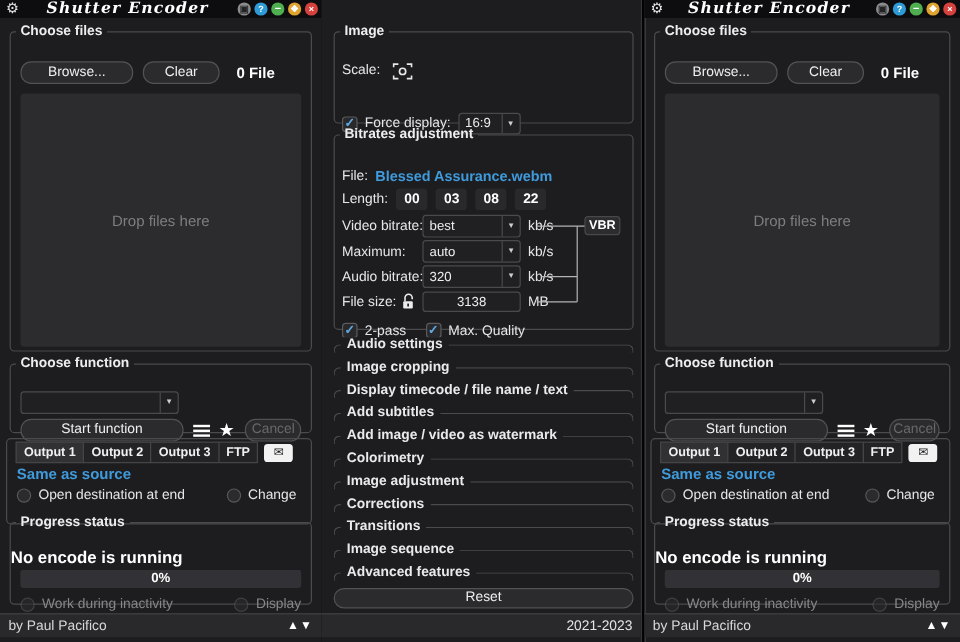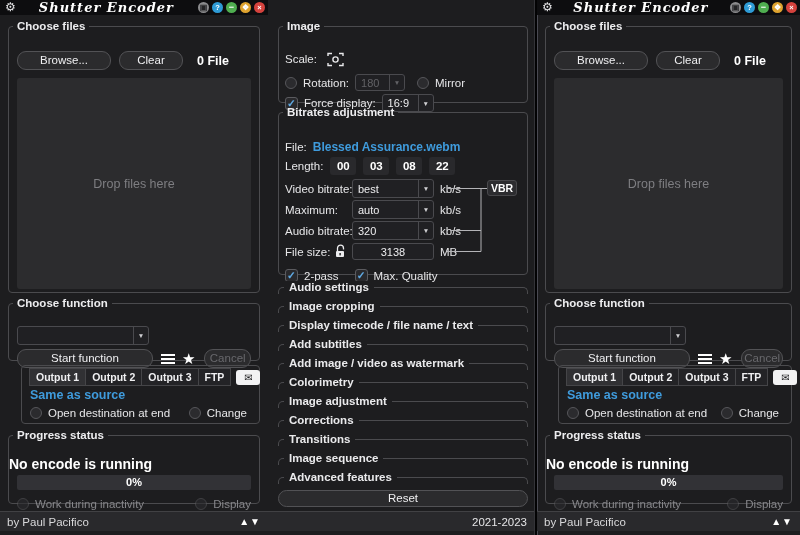--- a/index.html
+++ b/index.html
@@ -65,21 +65,21 @@
   .funcdd { position:absolute; left:8px; top:17px; width:132px; }
   .funcrow { left:8px; right:8px; top:40px; height:19px; }
   .btn-start { width:136px; }
   .hamb { width:14px; height:10px; position:relative; margin-left:8px; flex:none; }
   .hamb::before { content:""; position:absolute; left:0; top:0; width:14px; height:2px;
                   background:#fff; box-shadow:0 4px 0 #fff, 0 8px 0 #fff; }
   .star { color:#fff; font-size:15px; line-height:19px; margin-left:7px; flex:none; }
   .btn-cancel { flex:1; margin-left:9px; }
 
   
-  .outbox { position:absolute; left:21px; right:8px; top:365px; height:59px;
+  .outbox { position:absolute; left:5px; right:8px; top:365px; height:72px;
             border:1px solid #4b4b4e; border-radius:4px; }
   .tabs { position:absolute; left:7px; top:2px; height:18px; display:flex; align-items:flex-end; }
   .tab { height:18px; line-height:17px; padding:0 6px; font-size:10.5px; font-weight:bold;
          color:#f0f0f2; background:#232326; border:1px solid #454548; margin-right:-1px;
          white-space:nowrap; }
   .tab.active { background:#313134; }
   .mailtab { width:24px; height:15px; background:#f2f2f3; border-radius:3px; margin-left:6px;
              align-self:center; text-align:center; font-size:10px; line-height:15px; color:#1c1c1e; }
   .sas { position:absolute; left:8px; top:22px; color:#3f9bdc; font-weight:bold; font-size:12.5px; }
   .oradios { left:8px; right:12px; top:39px; height:16px; justify-content:space-between; }
@@ -242,30 +242,20 @@
           <g stroke="#e8e8ea" stroke-width="1.4" fill="none">
             <path d="M1,4 V1.5 H5"></path>
               <path d="M12,1.5 H16 V4"></path>
             <path d="M16,11 V13.5 H12"></path>
               <path d="M5,13.5 H1 V11"></path>
             <circle cx="8.5" cy="7.5" r="2.6"></circle>
           </g>
         </svg>
       </span>
     </div>
-    <div class="frow rotrow">
-      <span class="rad"></span>
-      <span class="lbl">Rotation:</span>
-      <div class="dd disabled">
-        <span class="val">180</span>
-        <span class="arr">▼</span>
-      </div>
-      <span class="rad mir"></span>
-      <span class="lbl">Mirror</span>
-    </div>
     <div class="frow fdrow">
       <span class="cb">✓</span>
       <span class="lbl">Force display:</span>
       <div class="dd">
         <span class="val">16:9</span>
         <span class="arr">▼</span>
       </div>
     </div>
   </fieldset>
 

